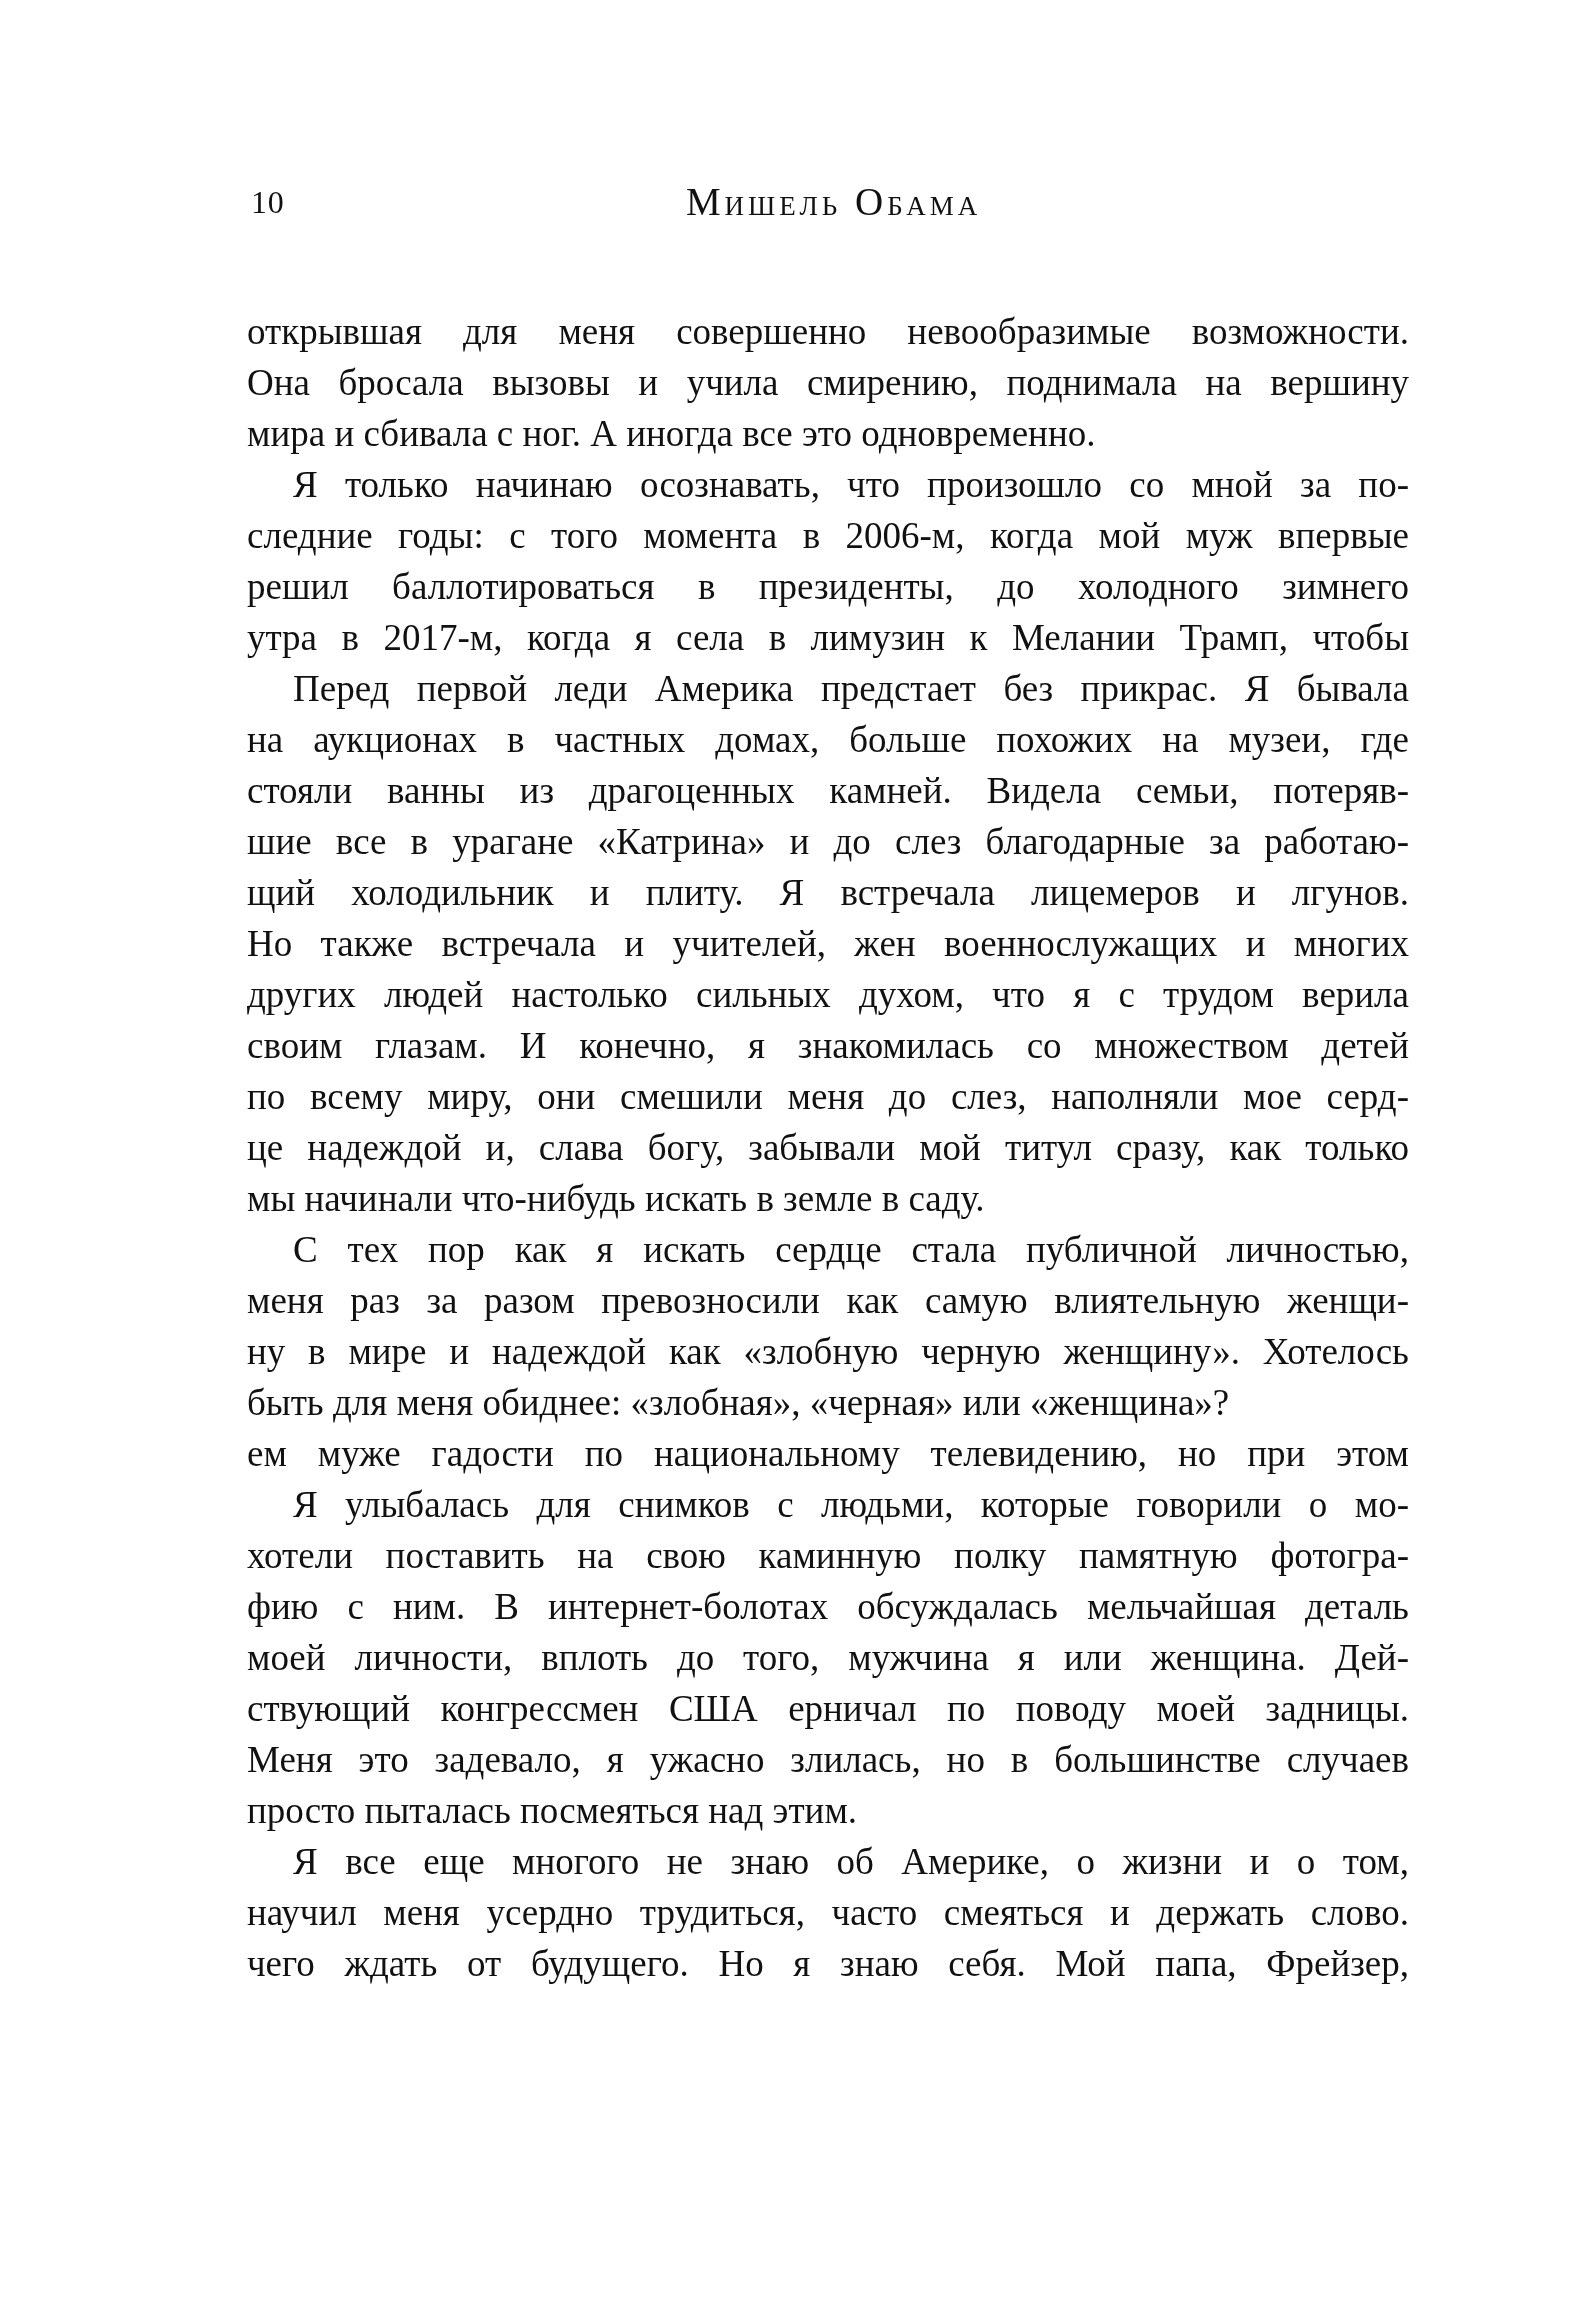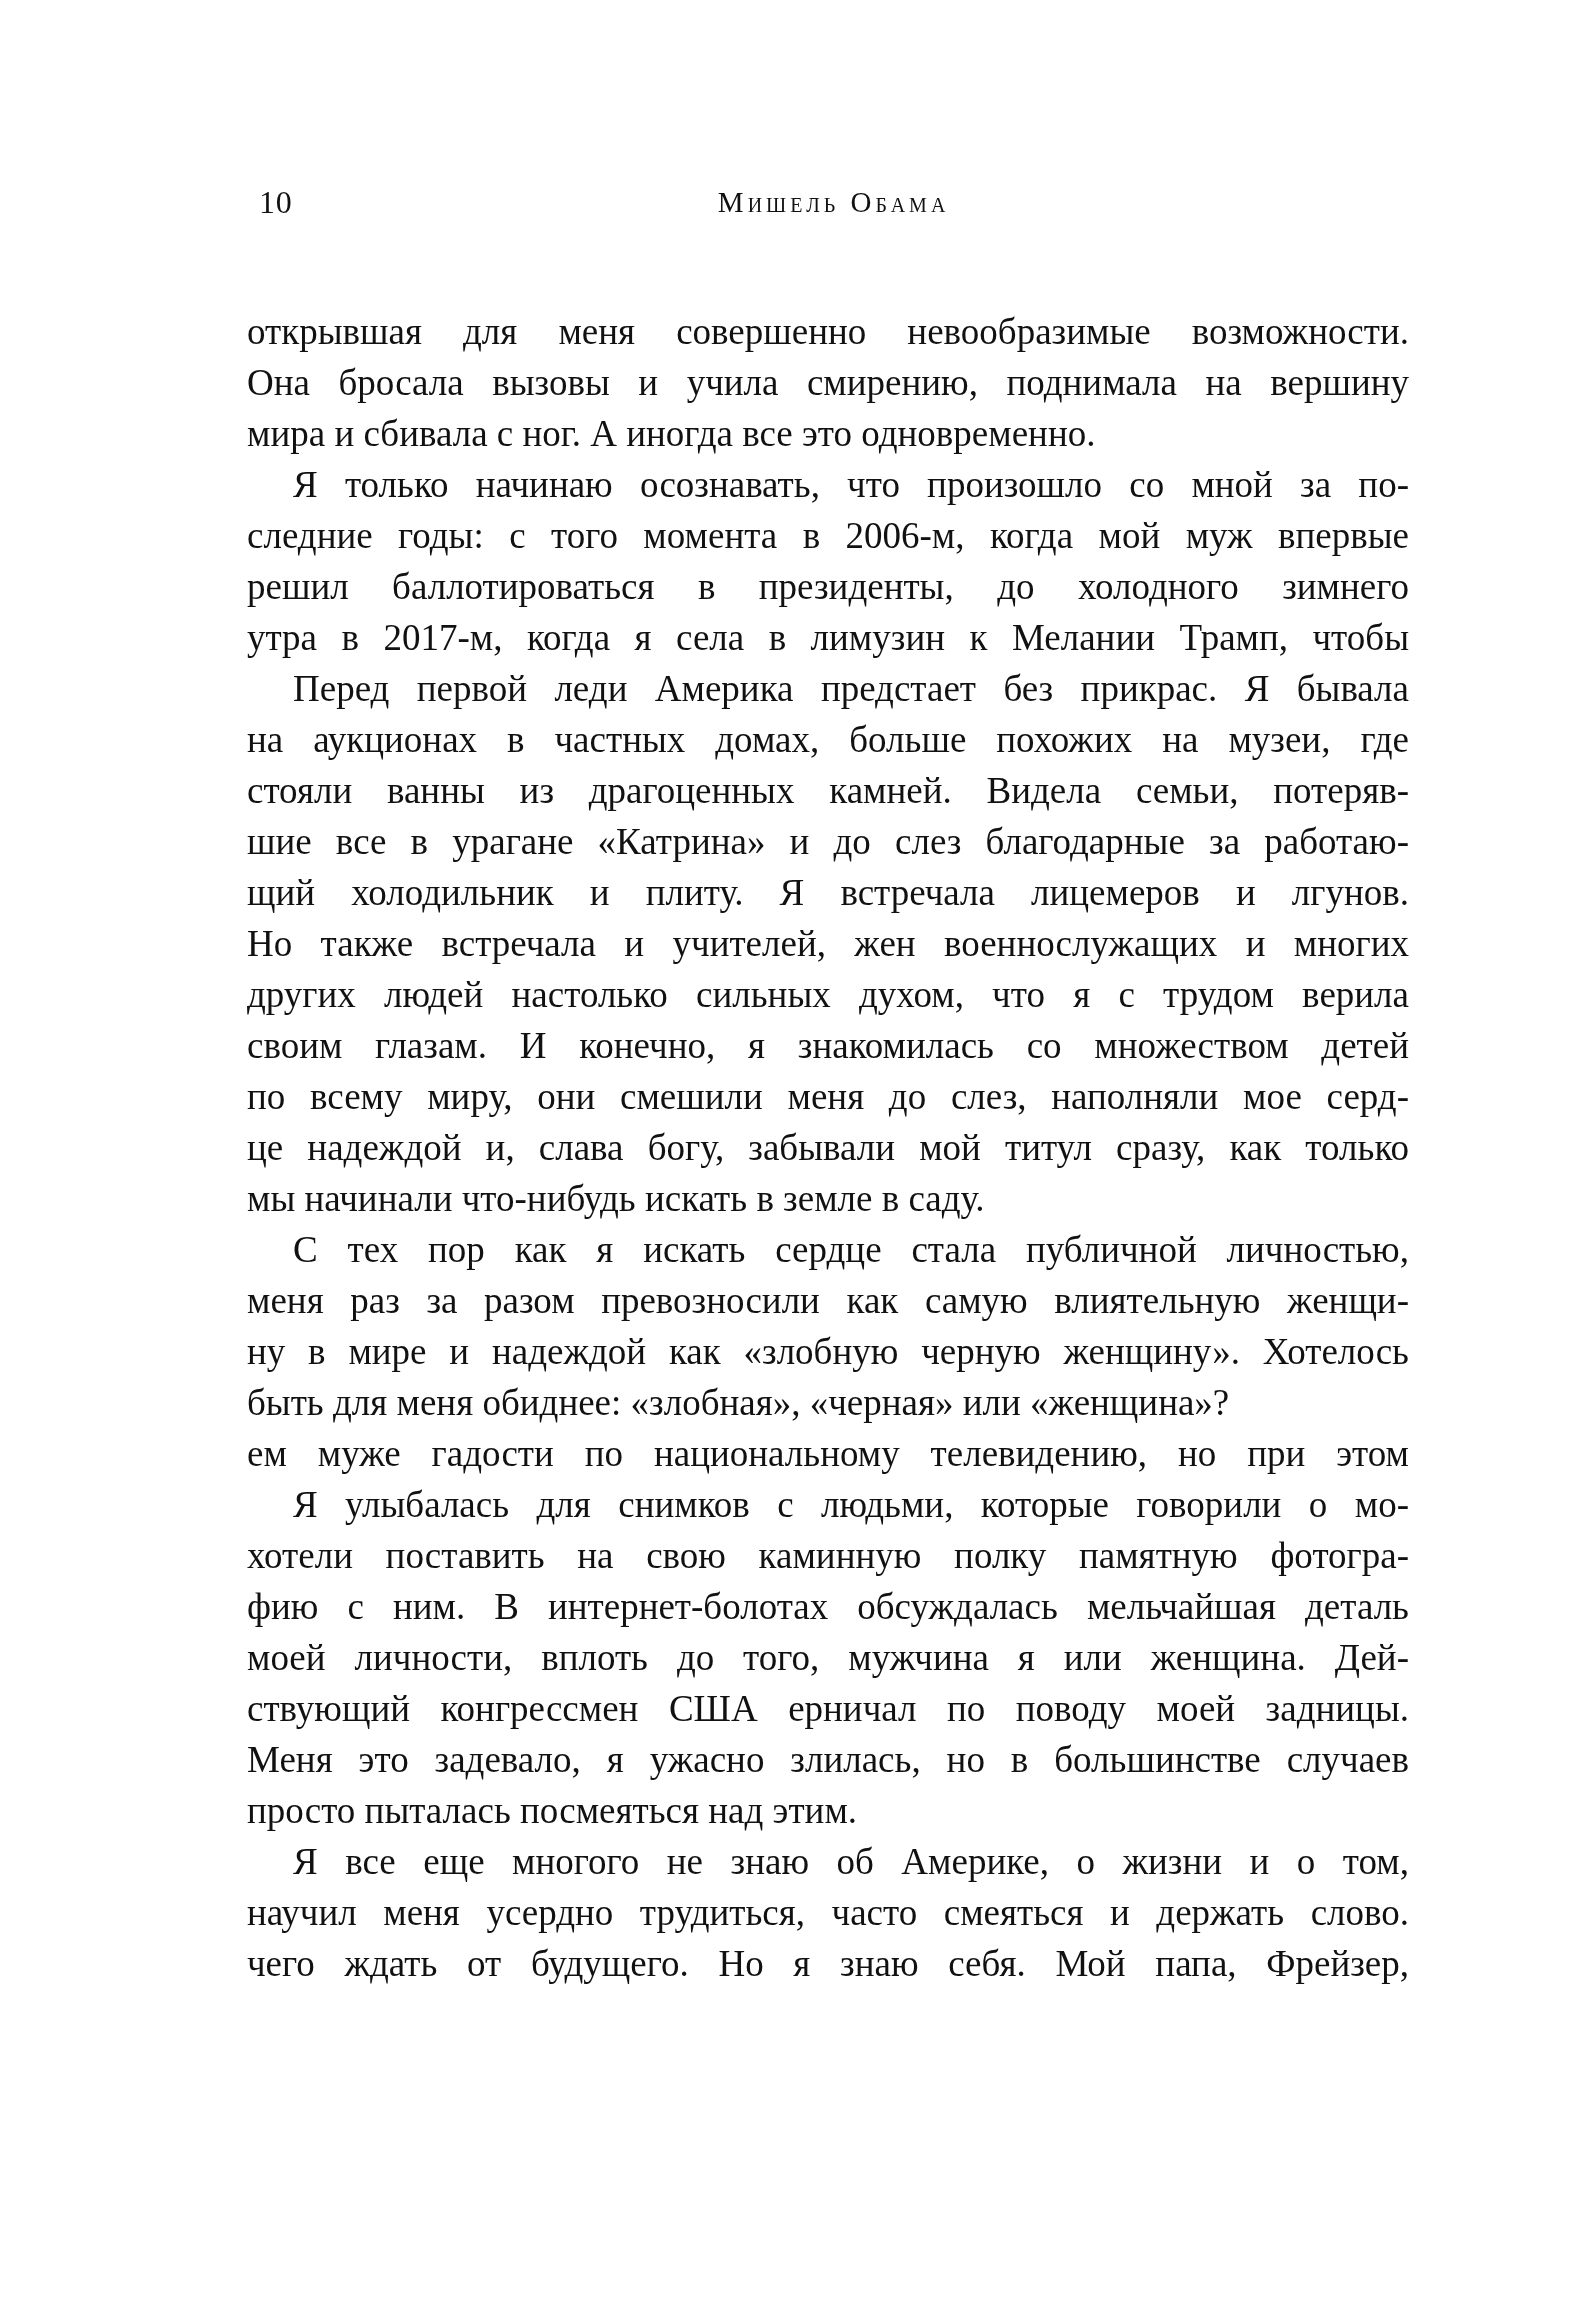--- a/index.html
+++ b/index.html
@@ -6,26 +6,26 @@
   body { width: 1581px; height: 2319px; position: relative; overflow: hidden; }
   .page {
     position: absolute; left: 0; top: 0; width: 1581px; height: 2319px;
     background: #ffffff; color: #111111;
     font-family: "Liberation Serif", "DejaVu Serif", serif;
   }
   .running-head {
     position: absolute; left: 247px; top: 178px; width: 1162px; height: 48px;
   }
   .page-number {
-    position: absolute; left: 12px; top: 0;
+    position: absolute; left: 4px; top: 0;
     font-size: 32px; line-height: 48px; letter-spacing: 0.8px;
   }
   .head-title {
     position: absolute; left: 0; right: 0; top: 0; text-align: center;
-    font-size: 29px; line-height: 48px; letter-spacing: 4px;
+    font-size: 39px; line-height: 48px; letter-spacing: 4px;
     font-variant: small-caps; padding-left: 11.2px;
   }
   .text-block {
     position: absolute; left: 247px; top: 306px; width: 1162px;
   }
   .line {
     display: block; height: 51px; line-height: 51px;
     font-size: 37px; white-space: nowrap;
     text-align: justify; text-align-last: justify;
     word-spacing: 0px;

